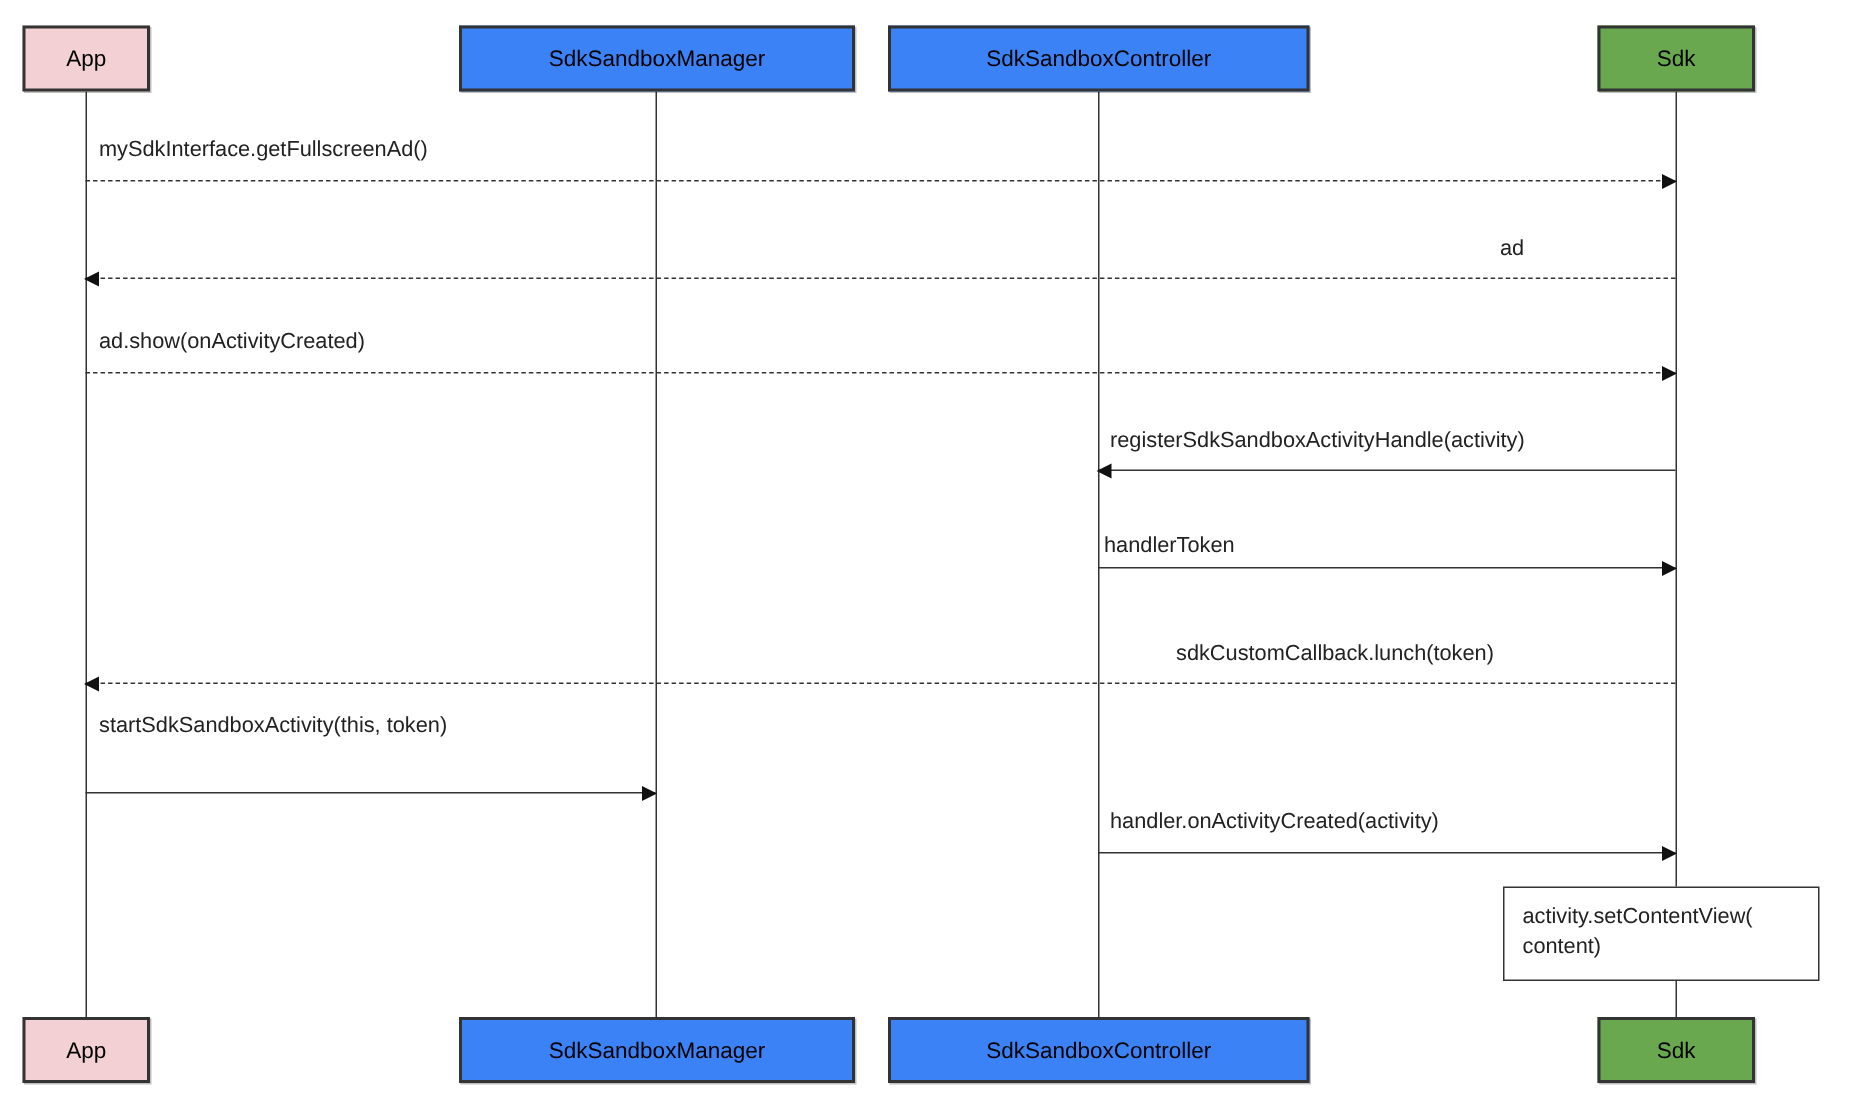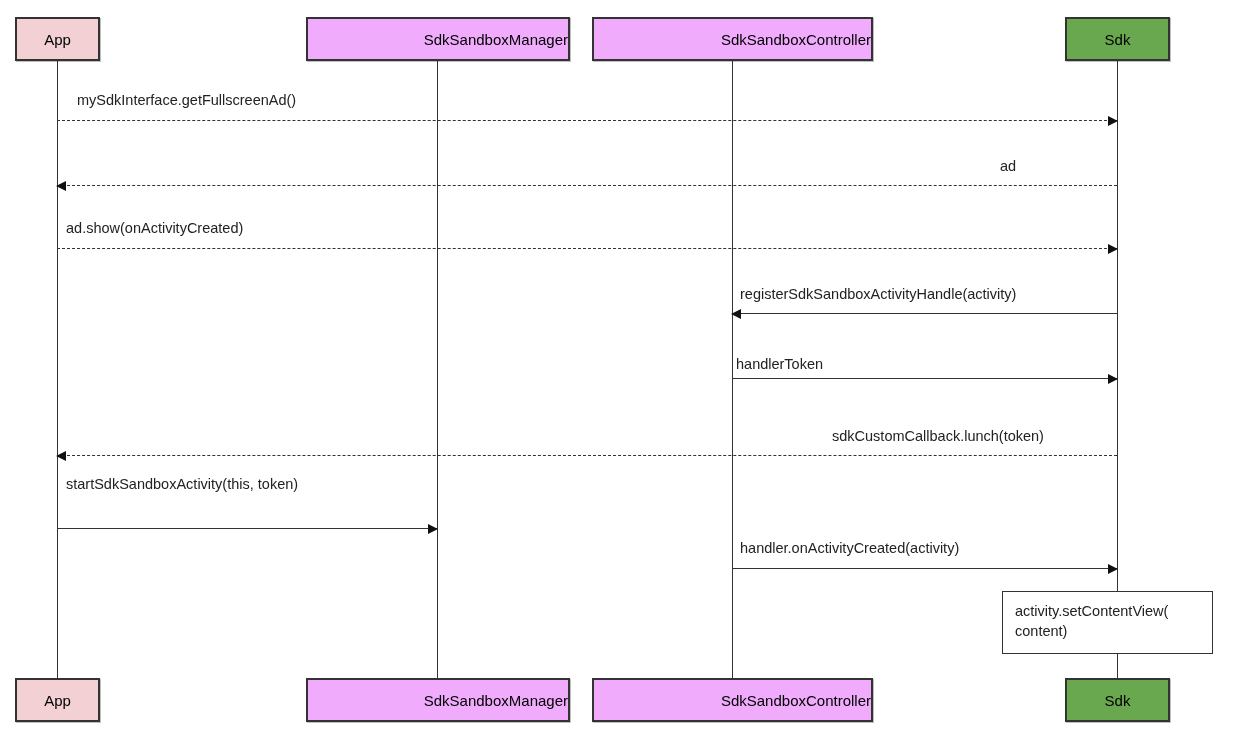--- a/index.html
+++ b/index.html
@@ -26,21 +26,21 @@
     display: flex;
     align-items: center;
     justify-content: center;
     font-size: 15px;
     color: #000000;
     line-height: 1;
     white-space: nowrap;
     box-shadow: 1px 1px 0 rgba(0,0,0,0.25);
   }
   .participant-box.pink   { background: #f2d0d3; text-align: center; }
-  .participant-box.yellow { background: #f0abfc; justify-content: flex-end; }
+  .participant-box.yellow { background: #3b82f6; }
   .participant-box.green  { background: #6aa84f; }
 
   
   .lifeline {
     position: absolute;
     width: 0;
     border-left: 1.5px solid #333333;
   }
 
   
@@ -104,41 +104,41 @@
       <div class="lifeline" style="left: 57px; top: 61px; height: 617px;"></div>
       <div class="lifeline" style="left: 437px; top: 61px; height: 617px;"></div>
       <div class="lifeline" style="left: 732px; top: 61px; height: 617px;"></div>
       <div class="lifeline" style="left: 1117px; top: 61px; height: 617px;"></div>
     </div>
 
   <div id="messages-layer">
       <div class="msg dashed" style="left: 57px; top: 120px; width: 1060px;">
         <div class="arrowhead right"></div>
       </div>
-      <div class="msg-label left-align" style="left: 66px; top: 92px; margin-left: 11px;">mySdkInterface.getFullscreenAd()</div>
+      <div class="msg-label left-align" style="left: 66px; top: 92px;">mySdkInterface.getFullscreenAd()</div>
       <div class="msg dashed" style="left: 57px; top: 185px; width: 1060px;">
         <div class="arrowhead left"></div>
       </div>
       <div class="msg-label right-align" style="left: 1000px; top: 158px;">ad</div>
       <div class="msg dashed" style="left: 57px; top: 248px; width: 1060px;">
         <div class="arrowhead right"></div>
       </div>
       <div class="msg-label left-align" style="left: 66px; top: 220px;">ad.show(onActivityCreated)</div>
       <div class="msg solid" style="left: 732px; top: 313px; width: 385px;">
         <div class="arrowhead left"></div>
       </div>
       <div class="msg-label left-align" style="left: 740px; top: 286px;">registerSdkSandboxActivityHandle(activity)</div>
       <div class="msg solid" style="left: 732px; top: 378px; width: 385px;">
         <div class="arrowhead right"></div>
       </div>
       <div class="msg-label left-align" style="left: 736px; top: 356px;">handlerToken</div>
       <div class="msg dashed" style="left: 57px; top: 455px; width: 1060px;">
         <div class="arrowhead left"></div>
       </div>
-      <div class="msg-label left-align" style="left: 832px; top: 428px;">sdkCustomCallback.lunch(token)</div>
+      <div class="msg-label left-align" style="left: 784px; top: 428px;">sdkCustomCallback.lunch(token)</div>
       <div class="msg solid" style="left: 57px; top: 528px; width: 380px;">
         <div class="arrowhead right"></div>
       </div>
       <div class="msg-label left-align" style="left: 66px; top: 476px;">startSdkSandboxActivity(this, token)</div>
       <div class="msg solid" style="left: 732px; top: 568px; width: 385px;">
         <div class="arrowhead right"></div>
       </div>
       <div class="msg-label left-align" style="left: 740px; top: 540px;">handler.onActivityCreated(activity)</div>
     </div>
 

